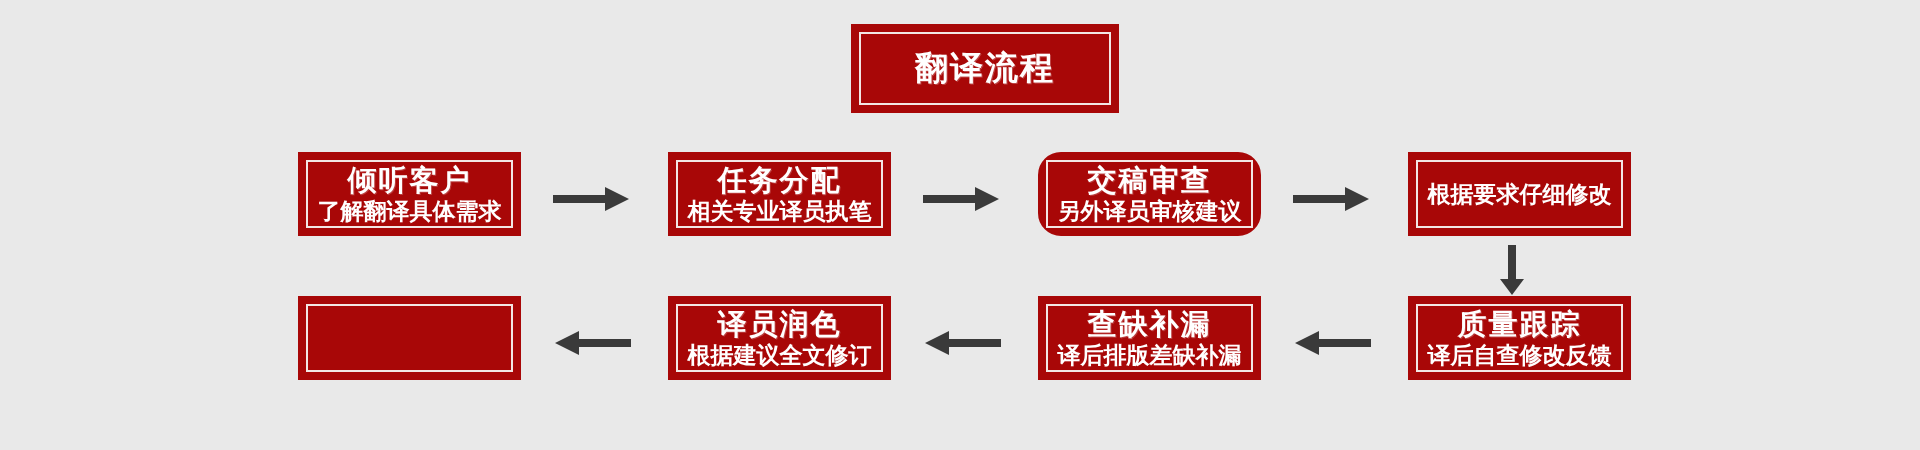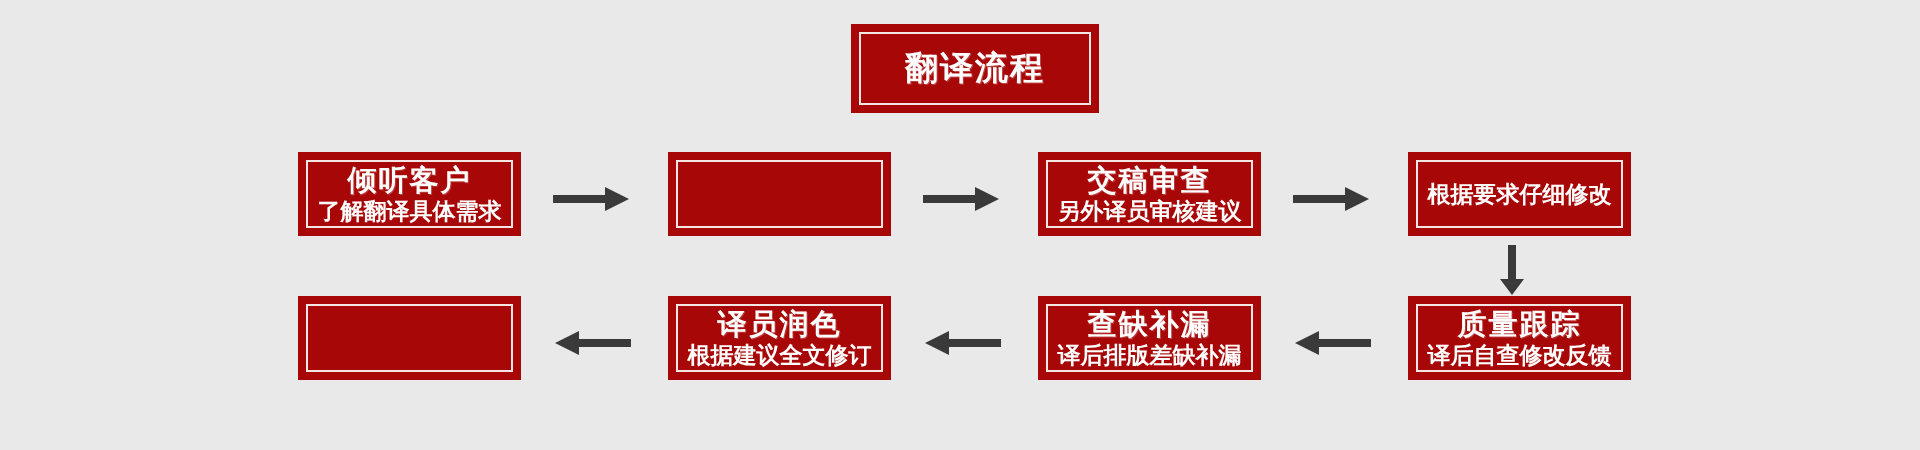--- a/index.html
+++ b/index.html
@@ -49,21 +49,21 @@
     display: flex;
     flex-direction: column;
     align-items: center;
     justify-content: center;
     line-height: 1.05;
   }
 
   .title-box {
     left: 851px;
     top: 24px;
-    width: 248px;
+    width: 268px;
     height: 89px;
   }
   .title-box .heading {
     font-size: 33px;
     font-weight: bold;
     letter-spacing: 2px;
     text-shadow: 1px 1px 0 rgba(255,255,255,.25);
   }
 
   .step-box {
@@ -80,21 +80,21 @@
   .step-box .sub {
     font-size: 23px;
     font-weight: bold;
     letter-spacing: 0px;
     white-space: nowrap;
   }
 
   
   .r1c1 { left: 298px;  top: 152px; }
   .r1c2 { left: 668px;  top: 152px; }
-  .r1c3 { left: 1038px; top: 152px; }
+  .r1c3 { left: 1038px; top: 152px; border-radius: 23px; }
   .r1c4 { left: 1408px; top: 152px; }
   
   .r2c1 { left: 298px;  top: 296px; }
   .r2c2 { left: 668px;  top: 296px; }
   .r2c3 { left: 1038px; top: 296px; }
   .r2c4 { left: 1408px; top: 296px; }
 
   
   .arrow {
     position: absolute;
@@ -128,20 +128,24 @@
   <div class="box step-box r1c1">
     <span class="inner"></span>
     <div class="txtwrap">
       <div class="heading">倾听客户</div>
       <div class="sub">了解翻译具体需求</div>
     </div>
   </div>
 
   <div class="box step-box r1c2">
     <span class="inner"></span>
+    <div class="txtwrap">
+      <div class="heading">任务分配</div>
+      <div class="sub">相关专业译员执笔</div>
+    </div>
   </div>
 
   <div class="box step-box r1c3">
     <span class="inner"></span>
     <div class="txtwrap">
       <div class="heading">交稿审查</div>
       <div class="sub">另外译员审核建议</div>
     </div>
   </div>
 

